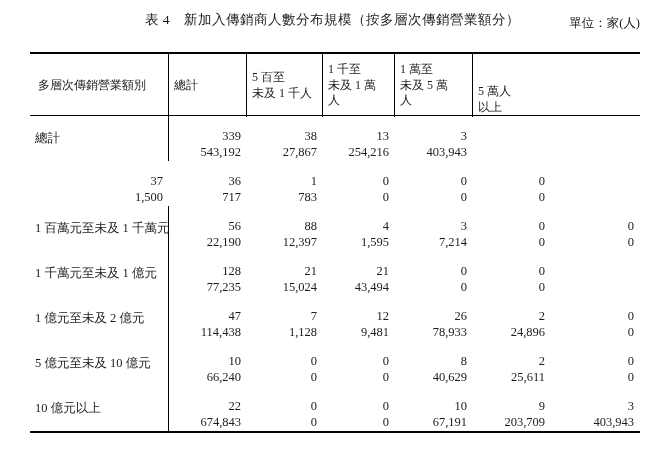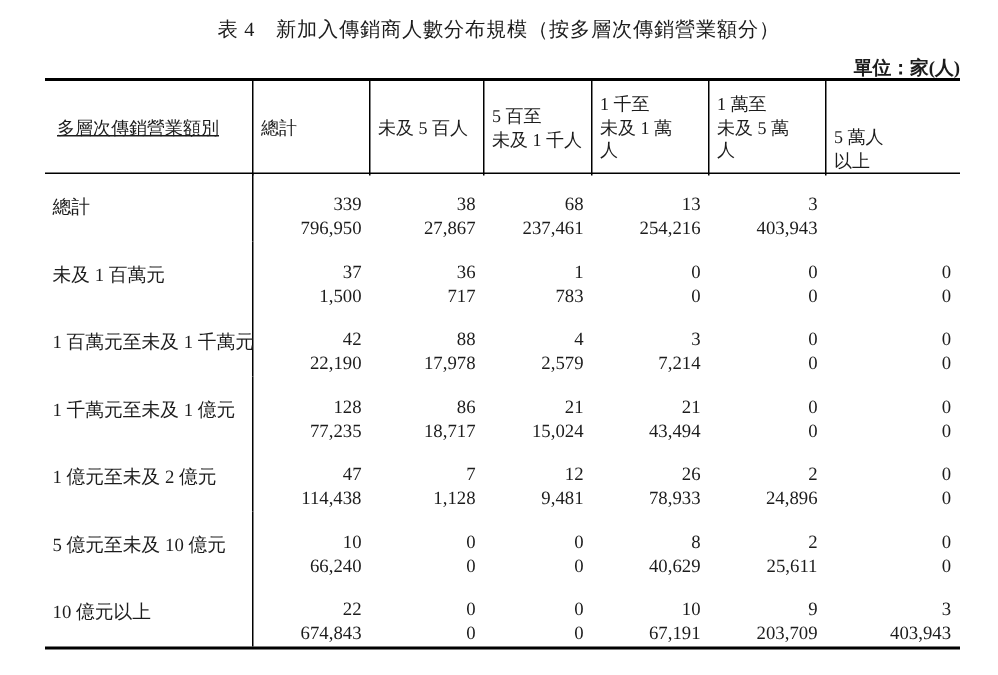--- a/index.html
+++ b/index.html
@@ -17,24 +17,23 @@
     top: 11px;
     left: 0;
     width: 100%;
     text-align: center;
     font-size: 13.5px;
     letter-spacing: 0.5px;
     white-space: pre;
   }
   .unit-label {
     position: absolute;
-    top: 37px;
+    top: 15px;
     right: 25px;
     font-size: 12.5px;
-    font-weight: bold;
   }
   .stat-table {
     position: absolute;
     left: 30px;
     top: 52px;
     width: 610px;
     border-top: 2px solid #000;
     border-bottom: 2px solid #000;
     box-sizing: content-box;
   }
@@ -50,21 +49,21 @@
   .hcell {
     border-right: 1px solid #000;
     display: flex;
     align-items: center;
     font-size: 12px;
     line-height: 1.3;
     padding: 2px 2px 2px 5px;
     box-sizing: border-box;
     white-space: pre-line;
   }
-  .hcell.first { padding-left: 8px; text-decoration: underline; }
+  .hcell.first { padding-left: 8px; }
   .hcell.last { border-right: none; margin-top: 28px; }
   .body-row {
     height: 45px;
   }
   .label-cell {
     border-right: 1px solid #000;
     display: flex;
     align-items: center;
     padding-left: 5px;
     font-size: 12.5px;
@@ -86,59 +85,53 @@
 </head>
 <body>
 
 <div class="doc-title">表 4　新加入傳銷商人數分布規模（按多層次傳銷營業額分）</div>
 <div class="unit-label">單位：家(人)</div>
 
 <div class="stat-table">
   <div class="grid-row header-row">
     <div class="hcell first">多層次傳銷營業額別</div>
     <div class="hcell">總計</div>
-    <div class="hcell">未及 5 百人</div>
     <div class="hcell">5 百至
 未及 1 千人</div>
     <div class="hcell">1 千至
 未及 1 萬
 人</div>
     <div class="hcell">1 萬至
 未及 5 萬
 人</div>
     <div class="hcell last">5 萬人
 以上</div>
   </div>
   <div id="table-body">
   <div class="grid-row body-row">
     <div class="label-cell">總計</div>
     <div class="num-cell">
       <div class="num-line">339</div>
-      <div class="num-line">796,950</div>
+      <div class="num-line">543,192</div>
     </div>
     <div class="num-cell">
       <div class="num-line">38</div>
       <div class="num-line">27,867</div>
     </div>
     <div class="num-cell">
-      <div class="num-line">68</div>
-      <div class="num-line">237,461</div>
-    </div>
-    <div class="num-cell">
       <div class="num-line">13</div>
       <div class="num-line">254,216</div>
     </div>
     <div class="num-cell">
       <div class="num-line">3</div>
       <div class="num-line">403,943</div>
     </div>
   </div>
 
   <div class="grid-row body-row">
-    <div class="label-cell">未及 1 百萬元</div>
     <div class="num-cell">
       <div class="num-line">37</div>
       <div class="num-line">1,500</div>
     </div>
     <div class="num-cell">
       <div class="num-line">36</div>
       <div class="num-line">717</div>
     </div>
     <div class="num-cell">
       <div class="num-line">1</div>
@@ -154,30 +147,30 @@
     </div>
     <div class="num-cell">
       <div class="num-line">0</div>
       <div class="num-line">0</div>
     </div>
   </div>
 
   <div class="grid-row body-row">
     <div class="label-cell">1 百萬元至未及 1 千萬元</div>
     <div class="num-cell">
-      <div class="num-line">42</div>
+      <div class="num-line">56</div>
       <div class="num-line">22,190</div>
     </div>
     <div class="num-cell">
       <div class="num-line">88</div>
-      <div class="num-line">17,978</div>
+      <div class="num-line">12,397</div>
     </div>
     <div class="num-cell">
       <div class="num-line">4</div>
-      <div class="num-line">2,579</div>
+      <div class="num-line">1,595</div>
     </div>
     <div class="num-cell">
       <div class="num-line">3</div>
       <div class="num-line">7,214</div>
     </div>
     <div class="num-cell">
       <div class="num-line">0</div>
       <div class="num-line">0</div>
     </div>
     <div class="num-cell">
@@ -186,24 +179,20 @@
     </div>
   </div>
 
   <div class="grid-row body-row">
     <div class="label-cell">1 千萬元至未及 1 億元</div>
     <div class="num-cell">
       <div class="num-line">128</div>
       <div class="num-line">77,235</div>
     </div>
     <div class="num-cell">
-      <div class="num-line">86</div>
-      <div class="num-line">18,717</div>
-    </div>
-    <div class="num-cell">
       <div class="num-line">21</div>
       <div class="num-line">15,024</div>
     </div>
     <div class="num-cell">
       <div class="num-line">21</div>
       <div class="num-line">43,494</div>
     </div>
     <div class="num-cell">
       <div class="num-line">0</div>
       <div class="num-line">0</div>

